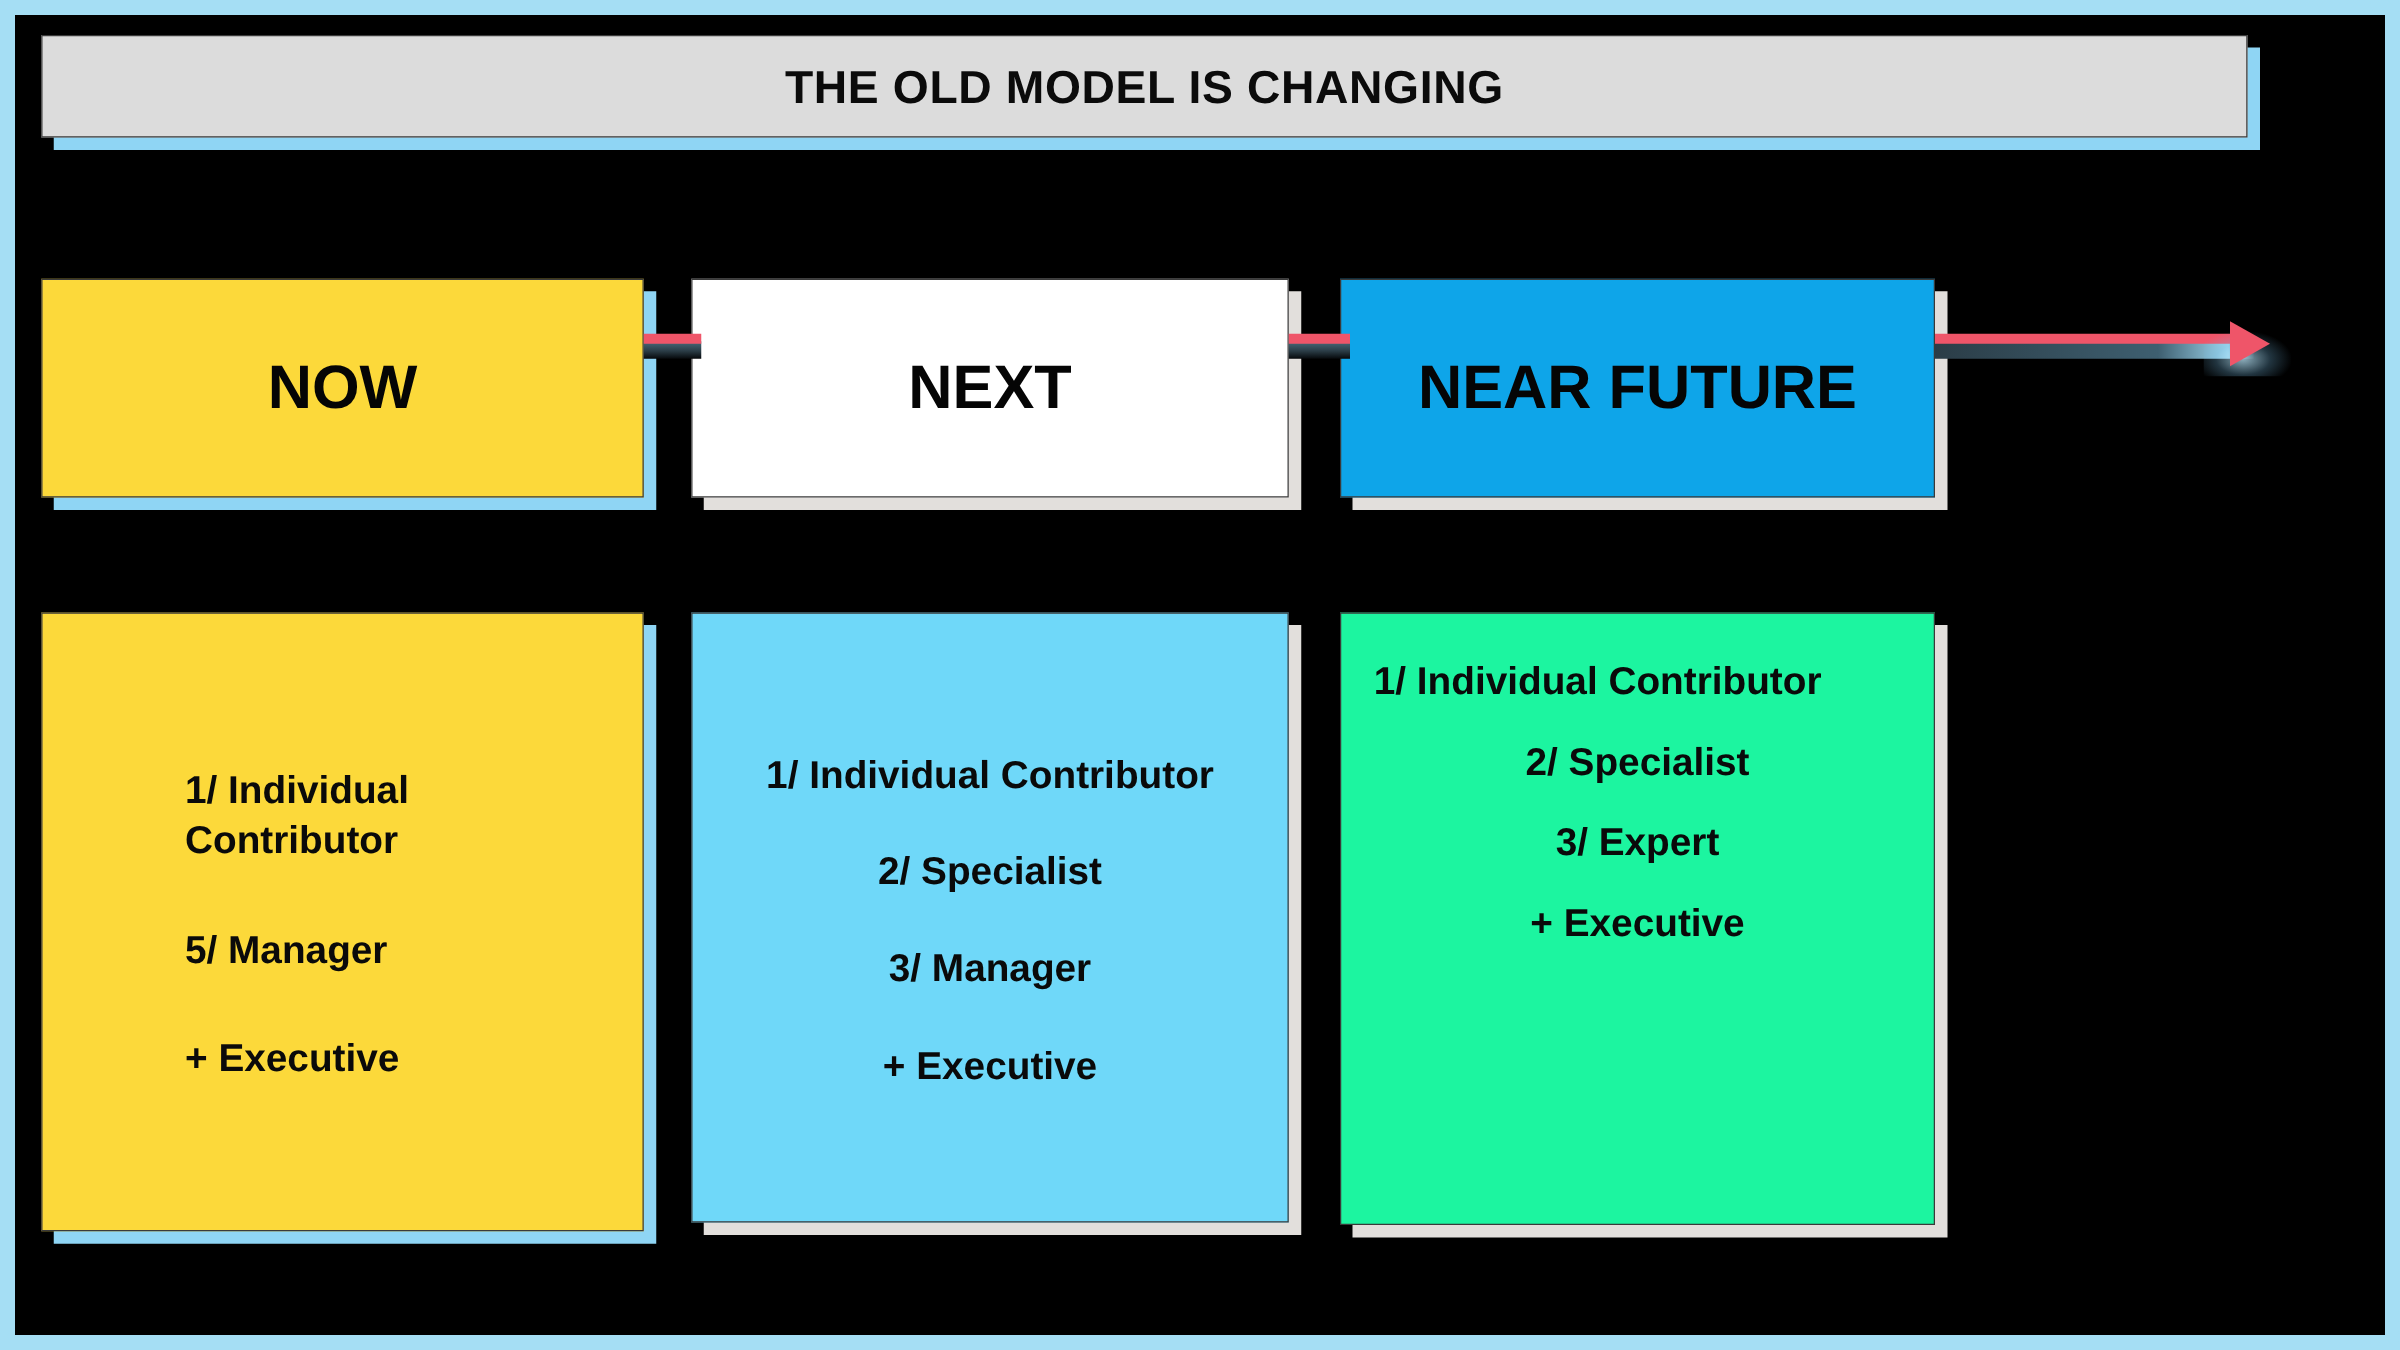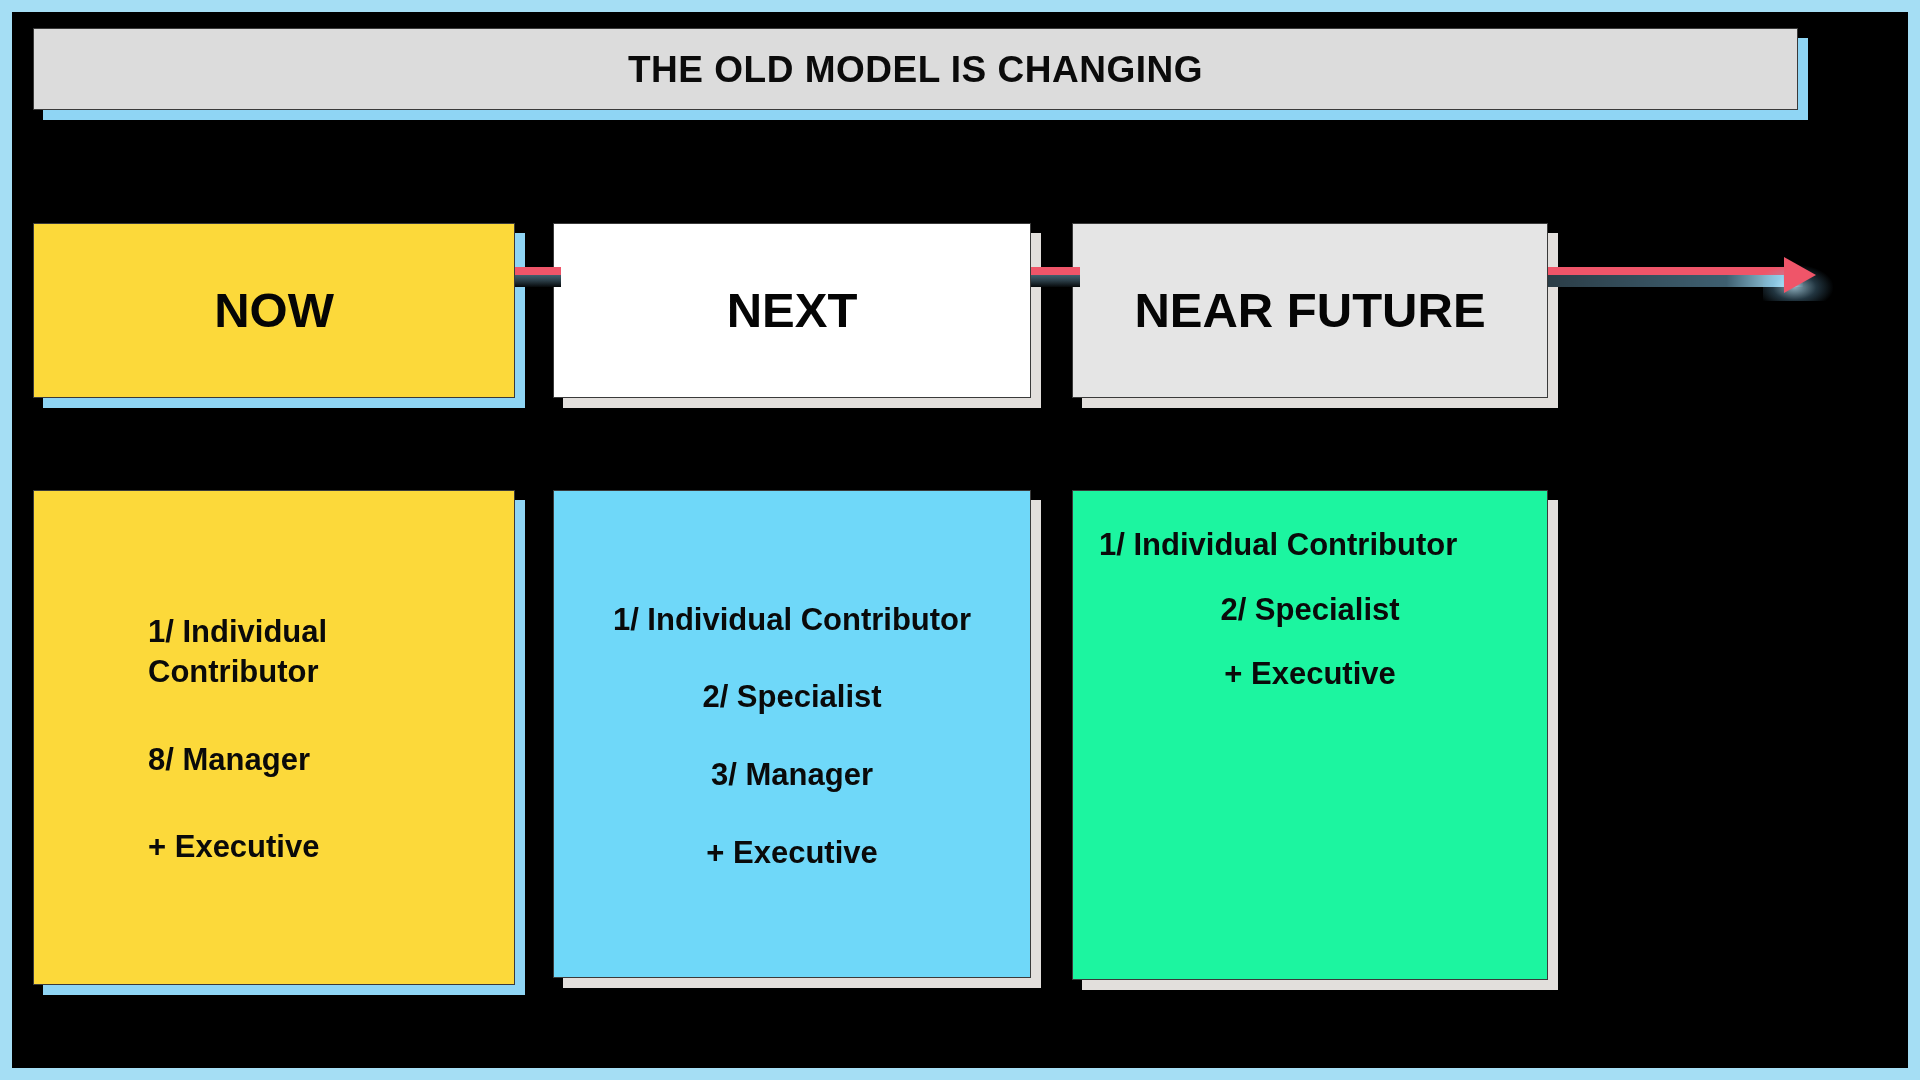--- a/index.html
+++ b/index.html
@@ -52,21 +52,21 @@
   #phase-head-now{left:21px;width:482px;}
   #phase-head-now .shadow{background:#8fd5f4;}
   #phase-head-now .face{background:#fcd93a;}
 
   #phase-head-next{left:541px;width:478px;}
   #phase-head-next .shadow{background:#e2dfdc;}
   #phase-head-next .face{background:#ffffff;}
 
   #phase-head-future{left:1060px;width:476px;}
   #phase-head-future .shadow{background:#e2dfdc;}
-  #phase-head-future .face{background:#e5e5e5;}
+  #phase-head-future .face{background:#0ea5e9;}
 
   
   .connector{position:absolute;height:30px;z-index:3;}
   .connector .glow{
     position:absolute;left:0;top:14px;width:100%;height:14px;
     background:linear-gradient(to bottom,#4a6c7c 0%,#2b3d47 55%,#06090b 100%);
     filter:blur(0.4px);
   }
   .connector .line{
     position:absolute;left:0;top:8px;width:100%;height:8px;
@@ -179,21 +179,21 @@
     <div class="line"></div>
     <div class="arrow-glow"></div>
     <div class="arrowhead"></div>
   </div>
 
   <div class="card phase-body" id="phase-body-now">
     <div class="shadow"></div>
     <div class="face">
       <div class="lines">
         <div class="line">1/ Individual Contributor</div>
-        <div class="line">8/ Manager</div>
+        <div class="line">5/ Manager</div>
         <div class="line">+ Executive</div>
       </div>
     </div>
   </div>
 
   <div class="card phase-body" id="phase-body-next">
     <div class="shadow"></div>
     <div class="face">
       <div class="lines">
         <div class="line">1/ Individual Contributor</div>
@@ -203,18 +203,19 @@
       </div>
     </div>
   </div>
 
   <div class="card phase-body" id="phase-body-future">
     <div class="shadow"></div>
     <div class="face">
       <div class="lines">
         <div class="line">1/ Individual Contributor</div>
         <div class="line">2/ Specialist</div>
+        <div class="line">3/ Expert</div>
         <div class="line">+ Executive</div>
       </div>
     </div>
   </div>
 
 </div>
 
 </body></html>

